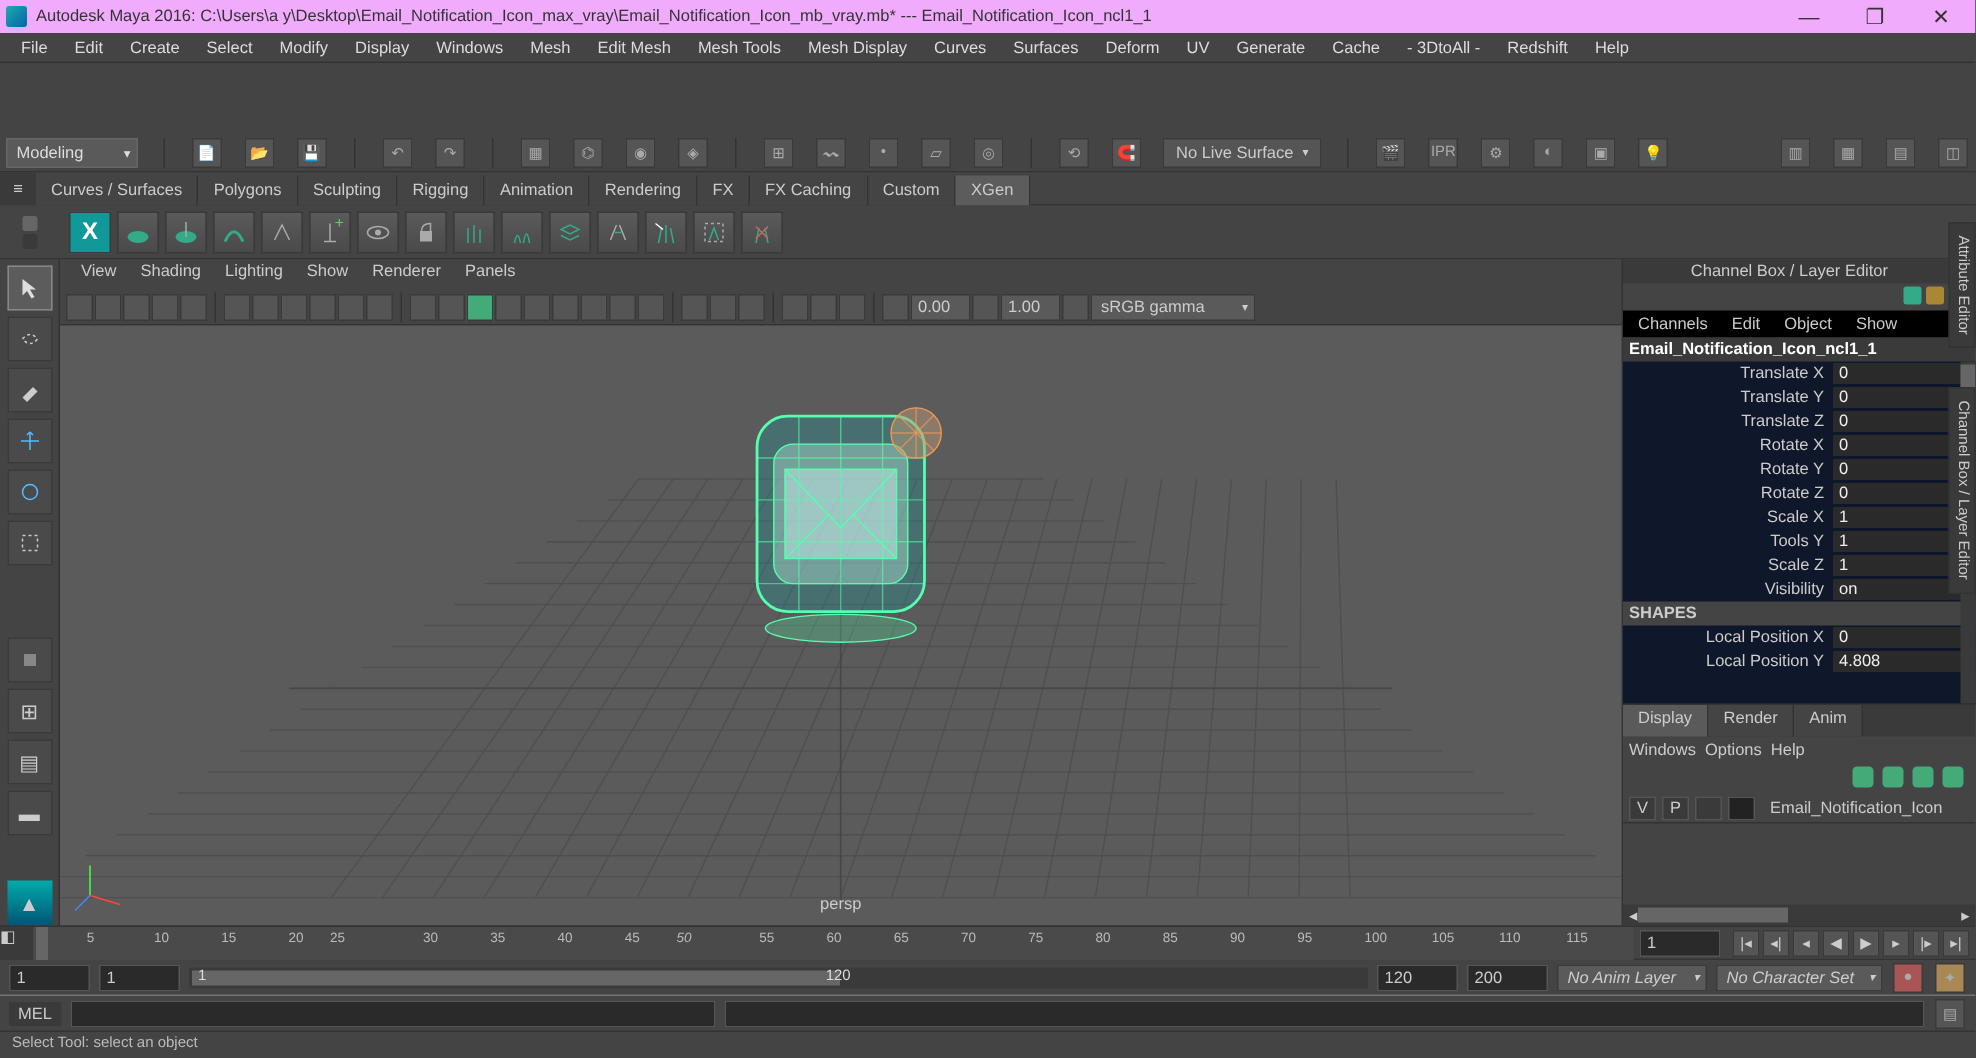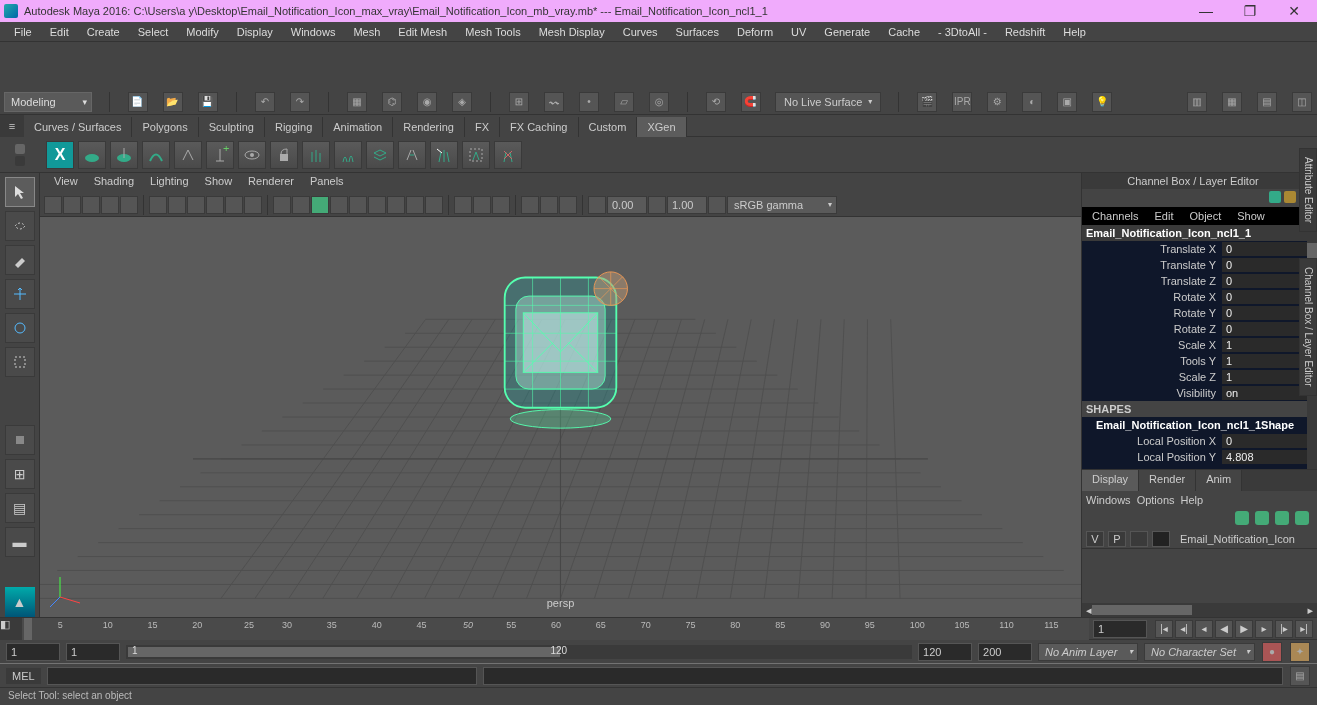--- a/index.html
+++ b/index.html
@@ -513,21 +513,20 @@
         </div>
         <div class="rp-attr-row">
           <div class="rp-attr-lbl">Scale Z</div>
           <div class="rp-attr-val">1</div>
         </div>
         <div class="rp-attr-row">
           <div class="rp-attr-lbl">Visibility</div>
           <div class="rp-attr-val">on</div>
         </div>
         <div class="rp-shapes">SHAPES</div>
-        <div class="rp-shape-name">Email_Notification_Icon_ncl1_1Shape</div>
         <div class="rp-attr-row">
           <div class="rp-attr-lbl">Local Position X</div>
           <div class="rp-attr-val">0</div>
         </div>
         <div class="rp-attr-row">
           <div class="rp-attr-lbl">Local Position Y</div>
           <div class="rp-attr-val">4.808</div>
         </div>
       </div>
     <div class="layer-tabs" id="layer-tabs">
@@ -568,26 +567,26 @@
 <div class="attr-tab" style="top:258px">Channel Box / Layer Editor</div>
 
 <div class="timeline">
   <div class="tl-handle">◧</div>
   <div class="tl-ruler" id="tl-ruler">
     <div style="position:absolute;left:2px;top:0;width:8px;height:22px;background:#666"></div>
   <div class="tl-tick" style="left: 35.8655px;">5</div>
       <div class="tl-tick" style="left: 80.6975px;">10</div>
       <div class="tl-tick" style="left: 125.529px;">15</div>
       <div class="tl-tick" style="left: 170.361px;">20</div>
-      <div class="tl-tick" style="left: 222px;">25</div>
+      <div class="tl-tick" style="left: 198px;">25</div>
       <div class="tl-tick" style="left: 260.025px;">30</div>
       <div class="tl-tick" style="left: 304.857px;">35</div>
       <div class="tl-tick" style="left: 349.689px;">40</div>
       <div class="tl-tick" style="left: 394.521px;">45</div>
-      <div class="tl-tick" style="left: 441px; font-style: italic;">50</div>
+      <div class="tl-tick" style="left: 429px; font-style: italic;">50</div>
       <div class="tl-tick" style="left: 484.185px;">55</div>
       <div class="tl-tick" style="left: 529.017px;">60</div>
       <div class="tl-tick" style="left: 573.849px;">65</div>
       <div class="tl-tick" style="left: 618.681px; text-align: right;">70</div>
       <div class="tl-tick" style="left: 663.513px;">75</div>
       <div class="tl-tick" style="left: 708.345px;">80</div>
       <div class="tl-tick" style="left: 753.176px;">85</div>
       <div class="tl-tick" style="left: 798.008px;">90</div>
       <div class="tl-tick" style="left: 842.84px;">95</div>
       <div class="tl-tick" style="left: 887.672px;">100</div>

